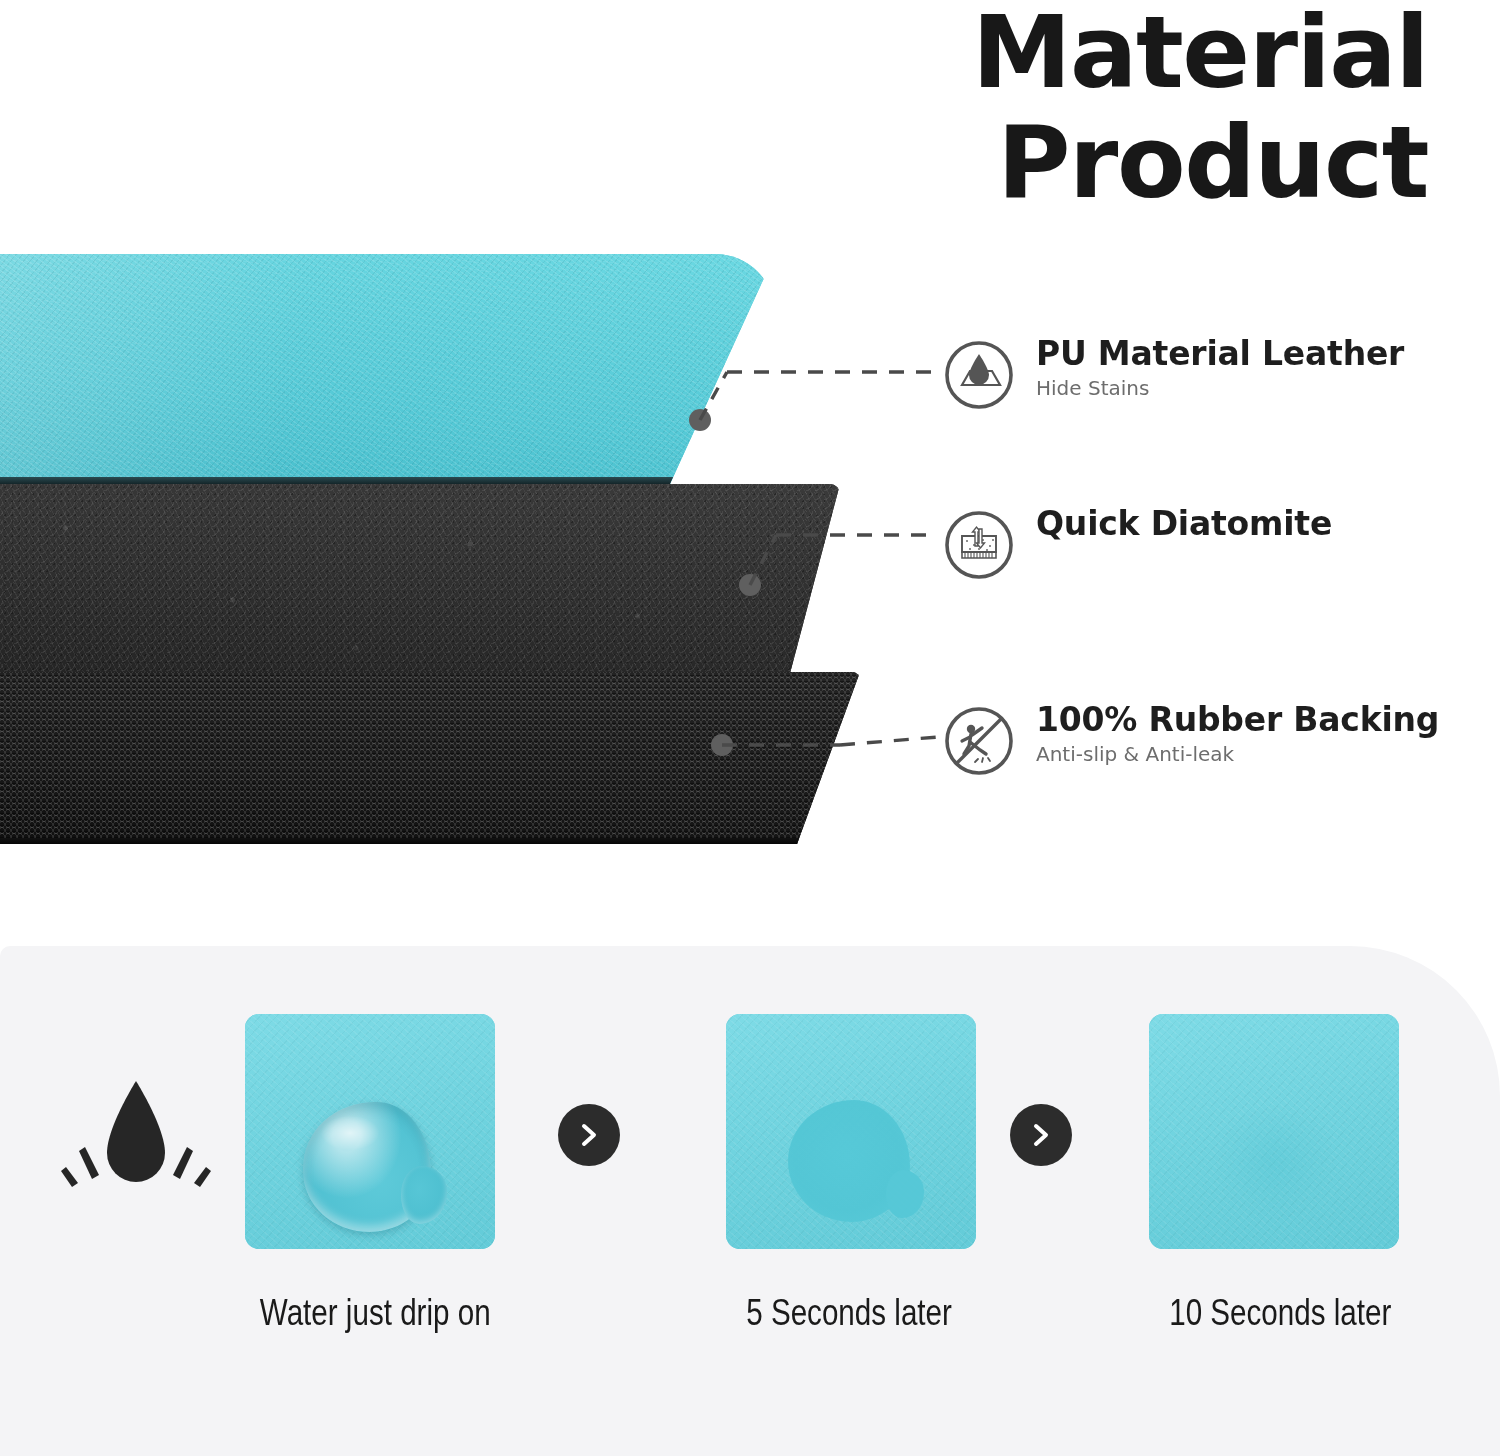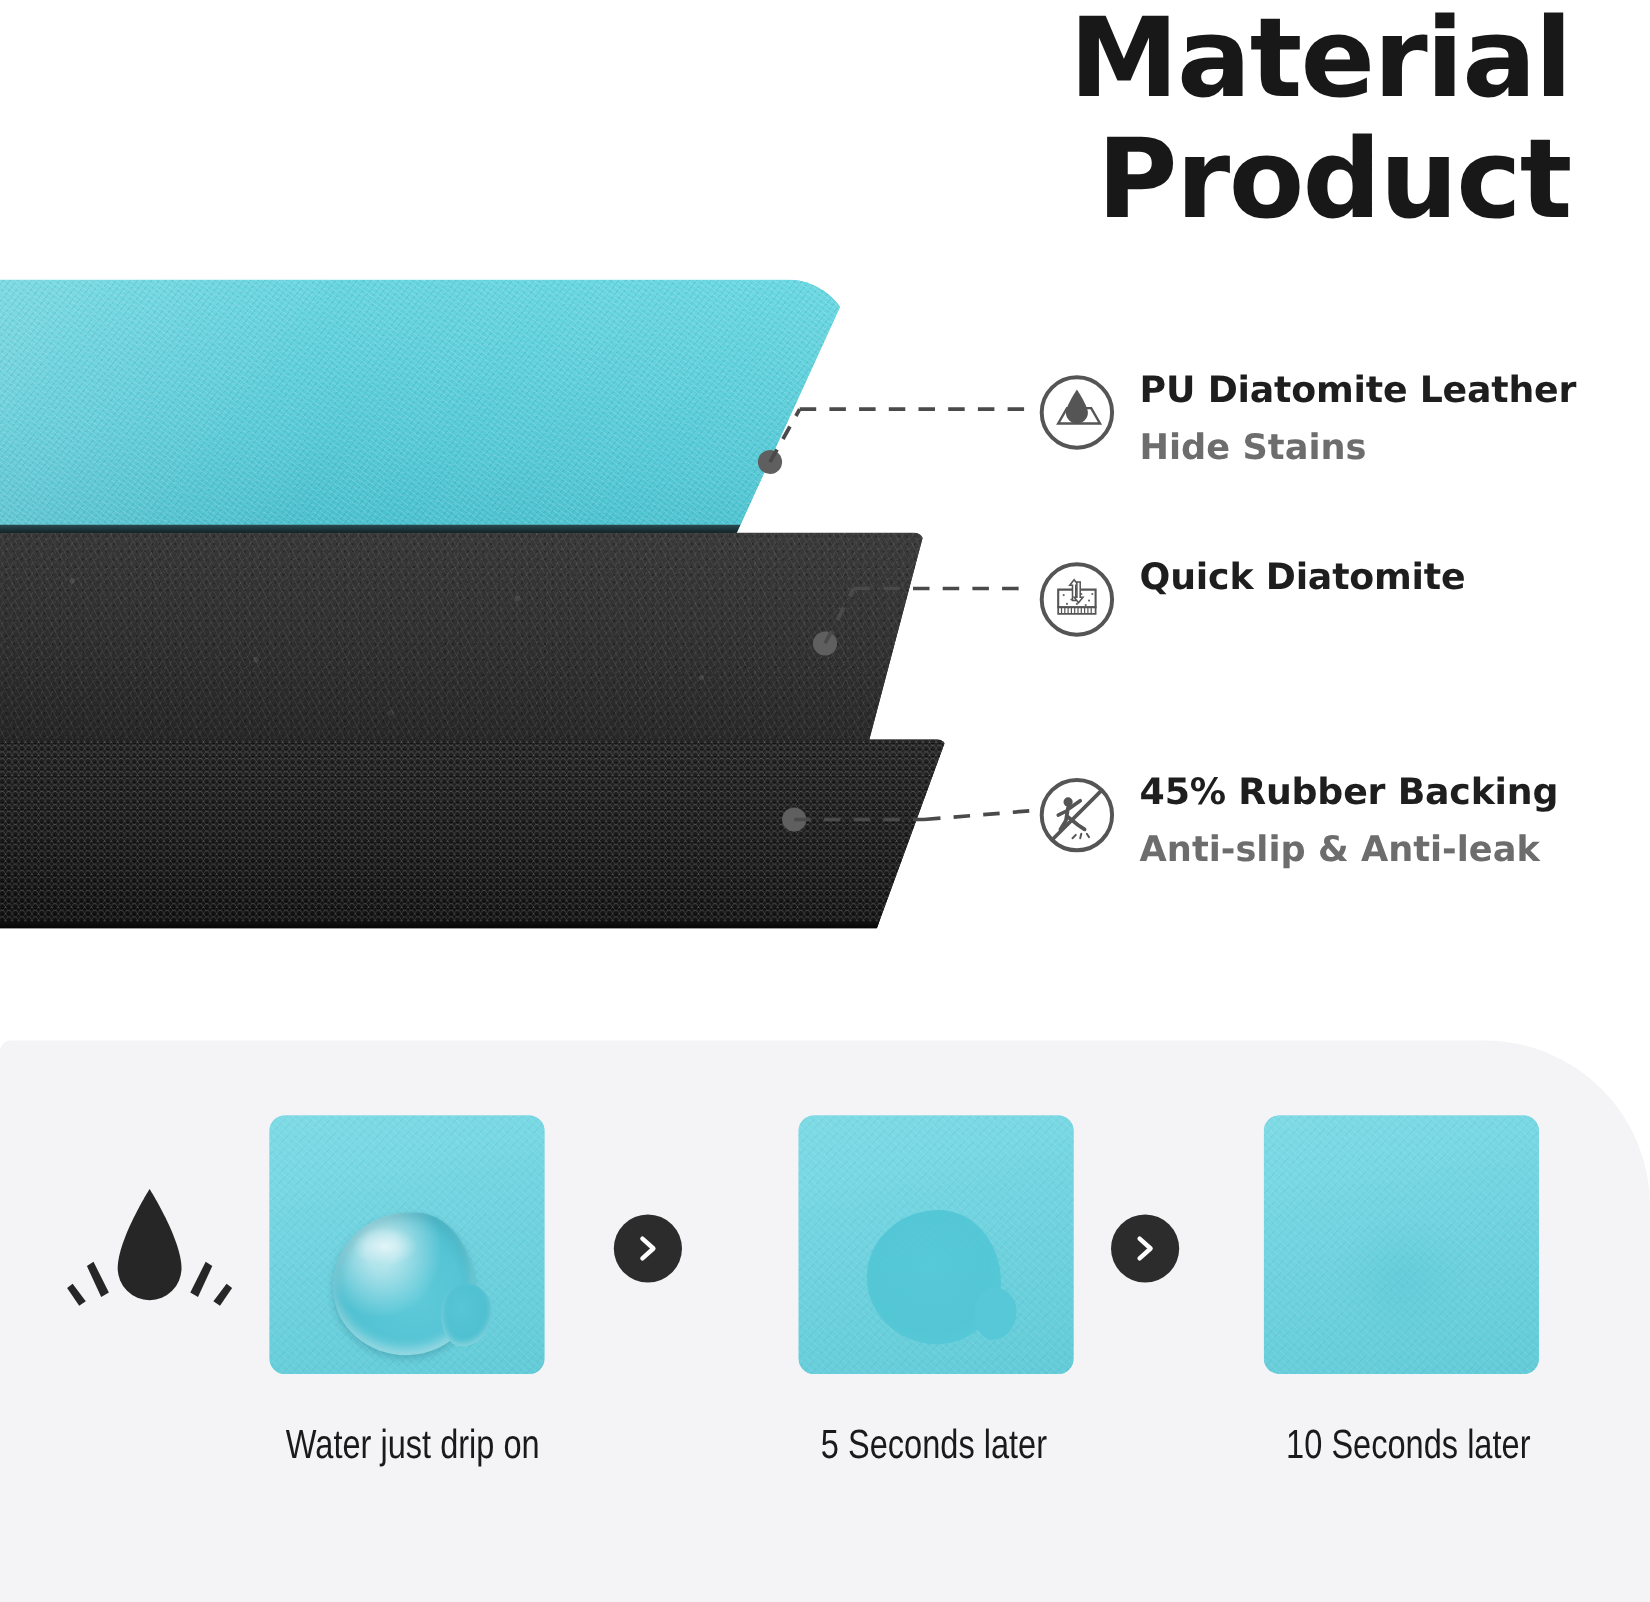--- a/index.html
+++ b/index.html
@@ -169,25 +169,25 @@
     font-family:"DejaVu Sans", sans-serif;
     font-weight:bold;
     font-size:33px;
     line-height:1.12;
     color:#1e1e1e;
     letter-spacing:-.2px;
     white-space:nowrap;
   }
   .callout .sub{
     font-family:"DejaVu Sans", sans-serif;
-    font-weight:bold;
-    font-size:32px;
+    font-weight:normal;
+    font-size:20px;
     line-height:1.2;
     color:#6d6d6d;
-    margin-top:14px;
+    margin-top:3px;
     white-space:pre-line;
   }
 
   
   #demo-panel{
     position:absolute;
     left:0; top:946px;
     width:1500px; height:510px;
     background:#f4f4f6;
     border-top-left-radius:10px;
@@ -359,21 +359,21 @@
   <path d="M840 745 L938 737" stroke="#4a4a4a" stroke-width="3.4" fill="none" stroke-dasharray="15 12"></path>
 </svg>
 
 <div class="callout" id="callout-1">
   <svg class="ring" viewBox="0 0 74 74">
     <circle cx="37" cy="37" r="32" fill="none" stroke="#555" stroke-width="3.6"></circle>
     <path d="M20 47 L28 33 L50 33 L58 47 Z" fill="none" stroke="#555" stroke-width="2.2"></path>
     <path d="M37 16 C37 16 27 31 27 37 a10 10 0 0 0 20 0 C47 31 37 16 37 16 Z" fill="#555"></path>
   </svg>
   <div class="txt">
-    <div class="head">PU Diatomite Leather</div>
+    <div class="head">PU Material Leather</div>
     <div class="sub">Hide Stains</div>
   </div>
 </div>
 
 <div class="callout" id="callout-2">
   <svg class="ring" viewBox="0 0 74 74">
     <circle cx="37" cy="37" r="32" fill="none" stroke="#555" stroke-width="3.6"></circle>
     <path d="M20 28 L54 28 L54 44 L20 44 Z" fill="none" stroke="#555" stroke-width="1.9"></path>
     <g fill="#6a6a6a">
       <circle cx="25" cy="33" r="1"></circle>
@@ -415,21 +415,21 @@
     <path d="M30 31 L40 24" stroke="#555" stroke-width="3.4" fill="none" stroke-linecap="round"></path>
     <path d="M28 33 L20 37" stroke="#555" stroke-width="3.2" fill="none" stroke-linecap="round"></path>
     <g stroke="#555" stroke-width="1.8" stroke-linecap="round">
       <line x1="36" y1="55" x2="33" y2="58"></line>
       <line x1="41" y1="54" x2="40" y2="58"></line>
       <line x1="46" y1="54" x2="48" y2="57"></line>
     </g>
     <line x1="15" y1="59" x2="59" y2="15" stroke="#555" stroke-width="3.4" stroke-linecap="round"></line>
   </svg>
   <div class="txt">
-    <div class="head">45% Rubber Backing</div>
+    <div class="head">100% Rubber Backing</div>
     <div class="sub">Anti-slip &amp; Anti-leak</div>
   </div>
 </div>
 
 <div id="demo-panel"></div>
 
 <svg id="splash-icon" viewBox="0 0 168 130">
   <path d="M84 6 C84 6 55 52 55 78 a29 29 0 0 0 58 0 C113 52 84 6 84 6 Z" fill="#262626"></path>
   <path d="M33 72 L47 100 L40 104 L27 76 Z" fill="#262626"></path>
   <path d="M14 92 L26 108 L20 112 L9 96 Z" fill="#262626"></path>

